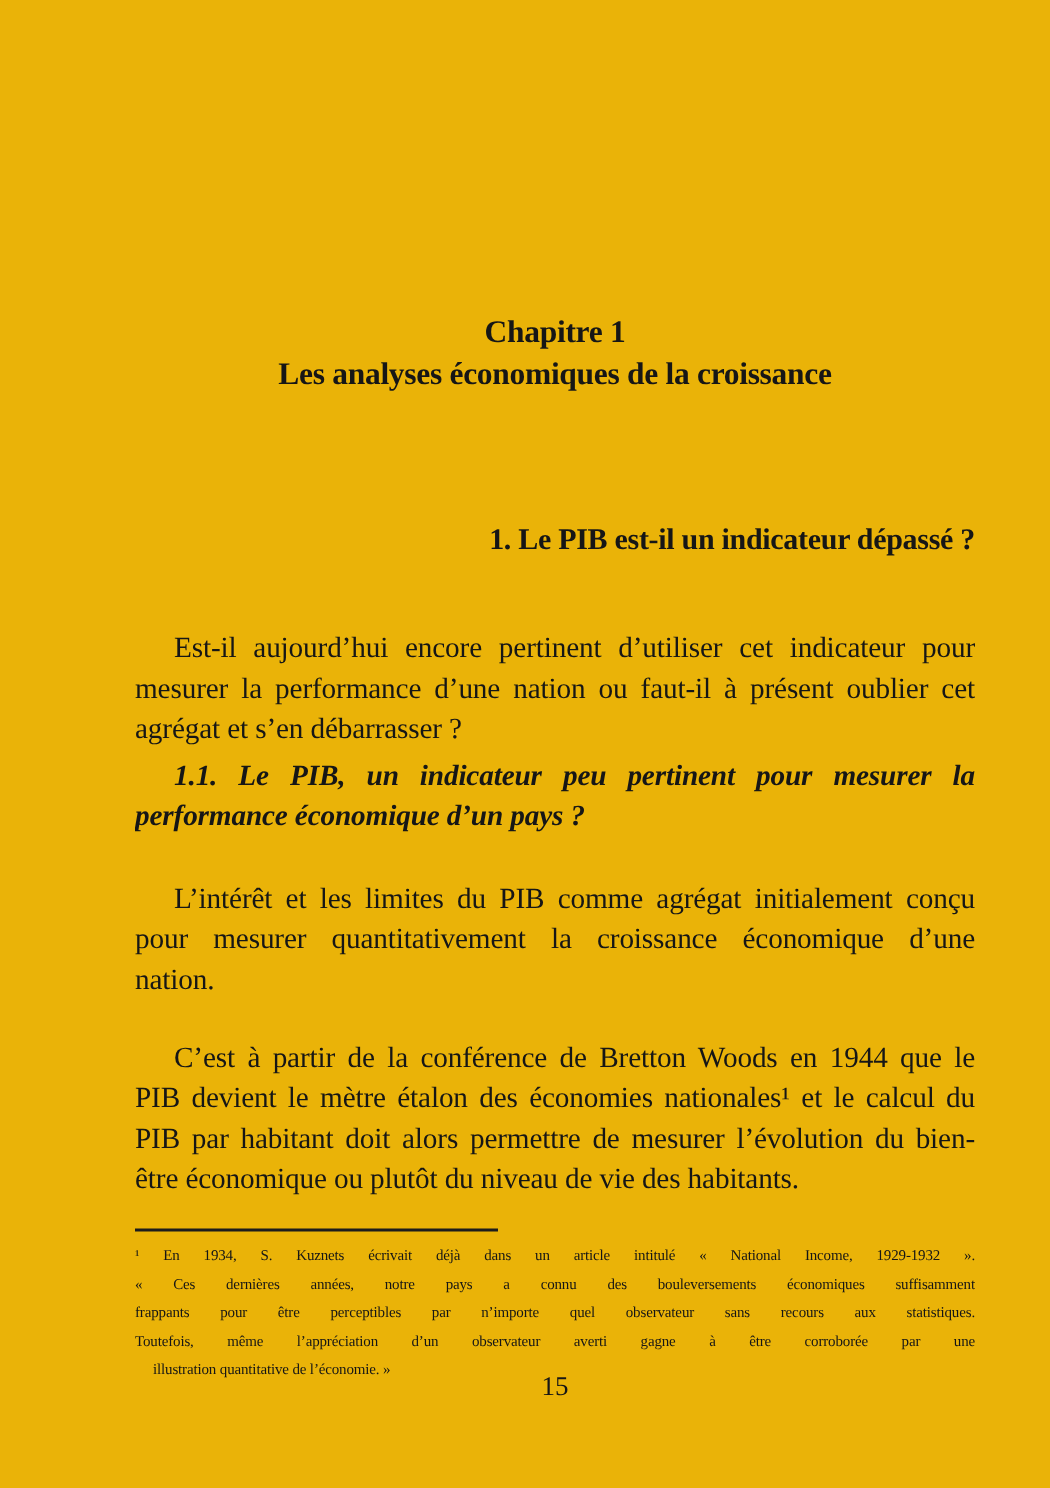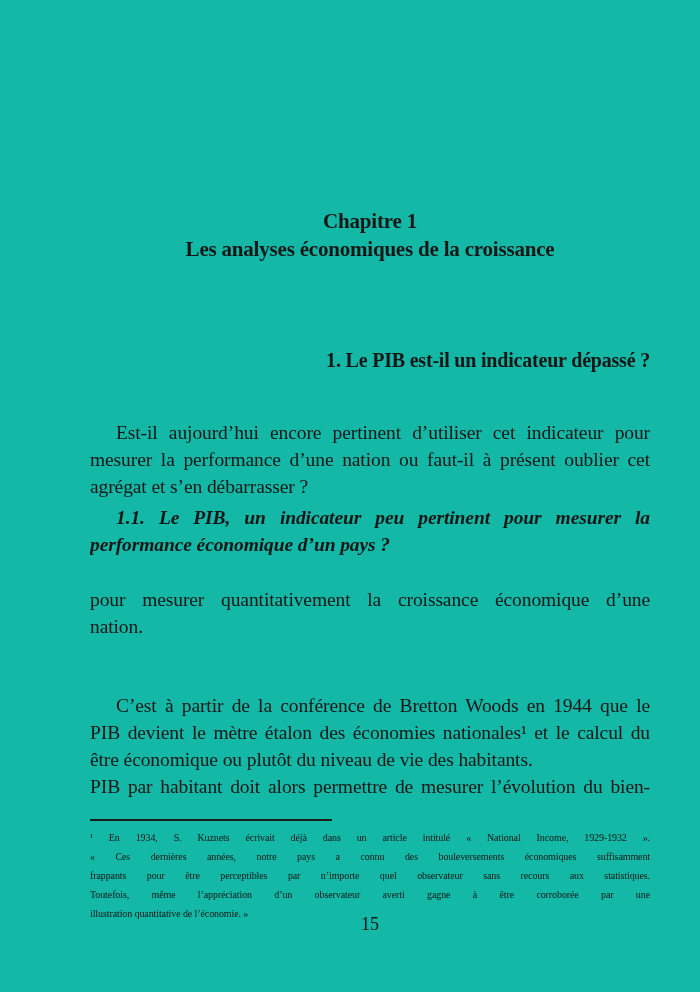--- a/index.html
+++ b/index.html
@@ -4,21 +4,21 @@
 <style>
   html, body {
     margin: 0;
     padding: 0;
     background: #ffffff;
   }
   .page {
     position: relative;
     width: 700px;
     height: 992px;
-    background: #14b8a6;
+    background: #eab308;
     font-family: "Liberation Serif", "DejaVu Serif", serif;
     color: #161616;
     overflow: hidden;
   }
   .block {
     position: absolute;
     left: 90px;
     width: 560px;
   }
   
@@ -72,21 +72,21 @@
   .footnote { top: 828px; }
   .fn-line {
     font-size: 10px;
     line-height: 19px;
     height: 19px;
     overflow: hidden;
     text-align: justify;
     text-align-last: justify;
     letter-spacing: -0.1px;
   }
-  .fn-line.lastline { text-align-last: left; }
+  .fn-line.lastline { text-align-last: left; margin-left: 12px; }
   
   .page-number {
     top: 913px;
     text-align: center;
     font-size: 18px;
     line-height: 22px;
   }
 </style>
 </head>
 <body>
@@ -105,29 +105,30 @@
     <div class="body-line">mesurer la performance d’une nation ou faut-il à présent oublier cet</div>
     <div class="body-line lastline">agrégat et s’en débarrasser ?</div>
   </div>
 
   <div class="block subsection-heading">
     <div class="body-line ind">1.1. Le PIB, un indicateur peu pertinent pour mesurer la</div>
     <div class="body-line lastline">performance économique d’un pays ?</div>
   </div>
 
   <div class="block para-2">
+    <div class="body-line ind">L’intérêt et les limites du PIB comme agrégat initialement conçu</div>
     <div class="body-line">pour mesurer quantitativement la croissance économique d’une</div>
     <div class="body-line lastline">nation.</div>
   </div>
 
   <div class="block para-3">
     <div class="body-line ind">C’est à partir de la conférence de Bretton Woods en 1944 que le</div>
     <div class="body-line">PIB devient le mètre étalon des économies nationales¹ et le calcul du</div>
+    <div class="body-line">PIB par habitant doit alors permettre de mesurer l’évolution du bien-</div>
     <div class="body-line lastline">être économique ou plutôt du niveau de vie des habitants.</div>
-    <div class="body-line">PIB par habitant doit alors permettre de mesurer l’évolution du bien-</div>
   </div>
 
   <div class="footnote-rule"></div>
 
   <div class="block footnote">
     <div class="fn-line">¹ En 1934, S. Kuznets écrivait déjà dans un article intitulé « National Income, 1929-1932 ».</div>
     <div class="fn-line">« Ces dernières années, notre pays a connu des bouleversements économiques suffisamment</div>
     <div class="fn-line">frappants pour être perceptibles par n’importe quel observateur sans recours aux statistiques.</div>
     <div class="fn-line">Toutefois, même l’appréciation d’un observateur averti gagne à être corroborée par une</div>
     <div class="fn-line lastline">illustration quantitative de l’économie. »</div>

